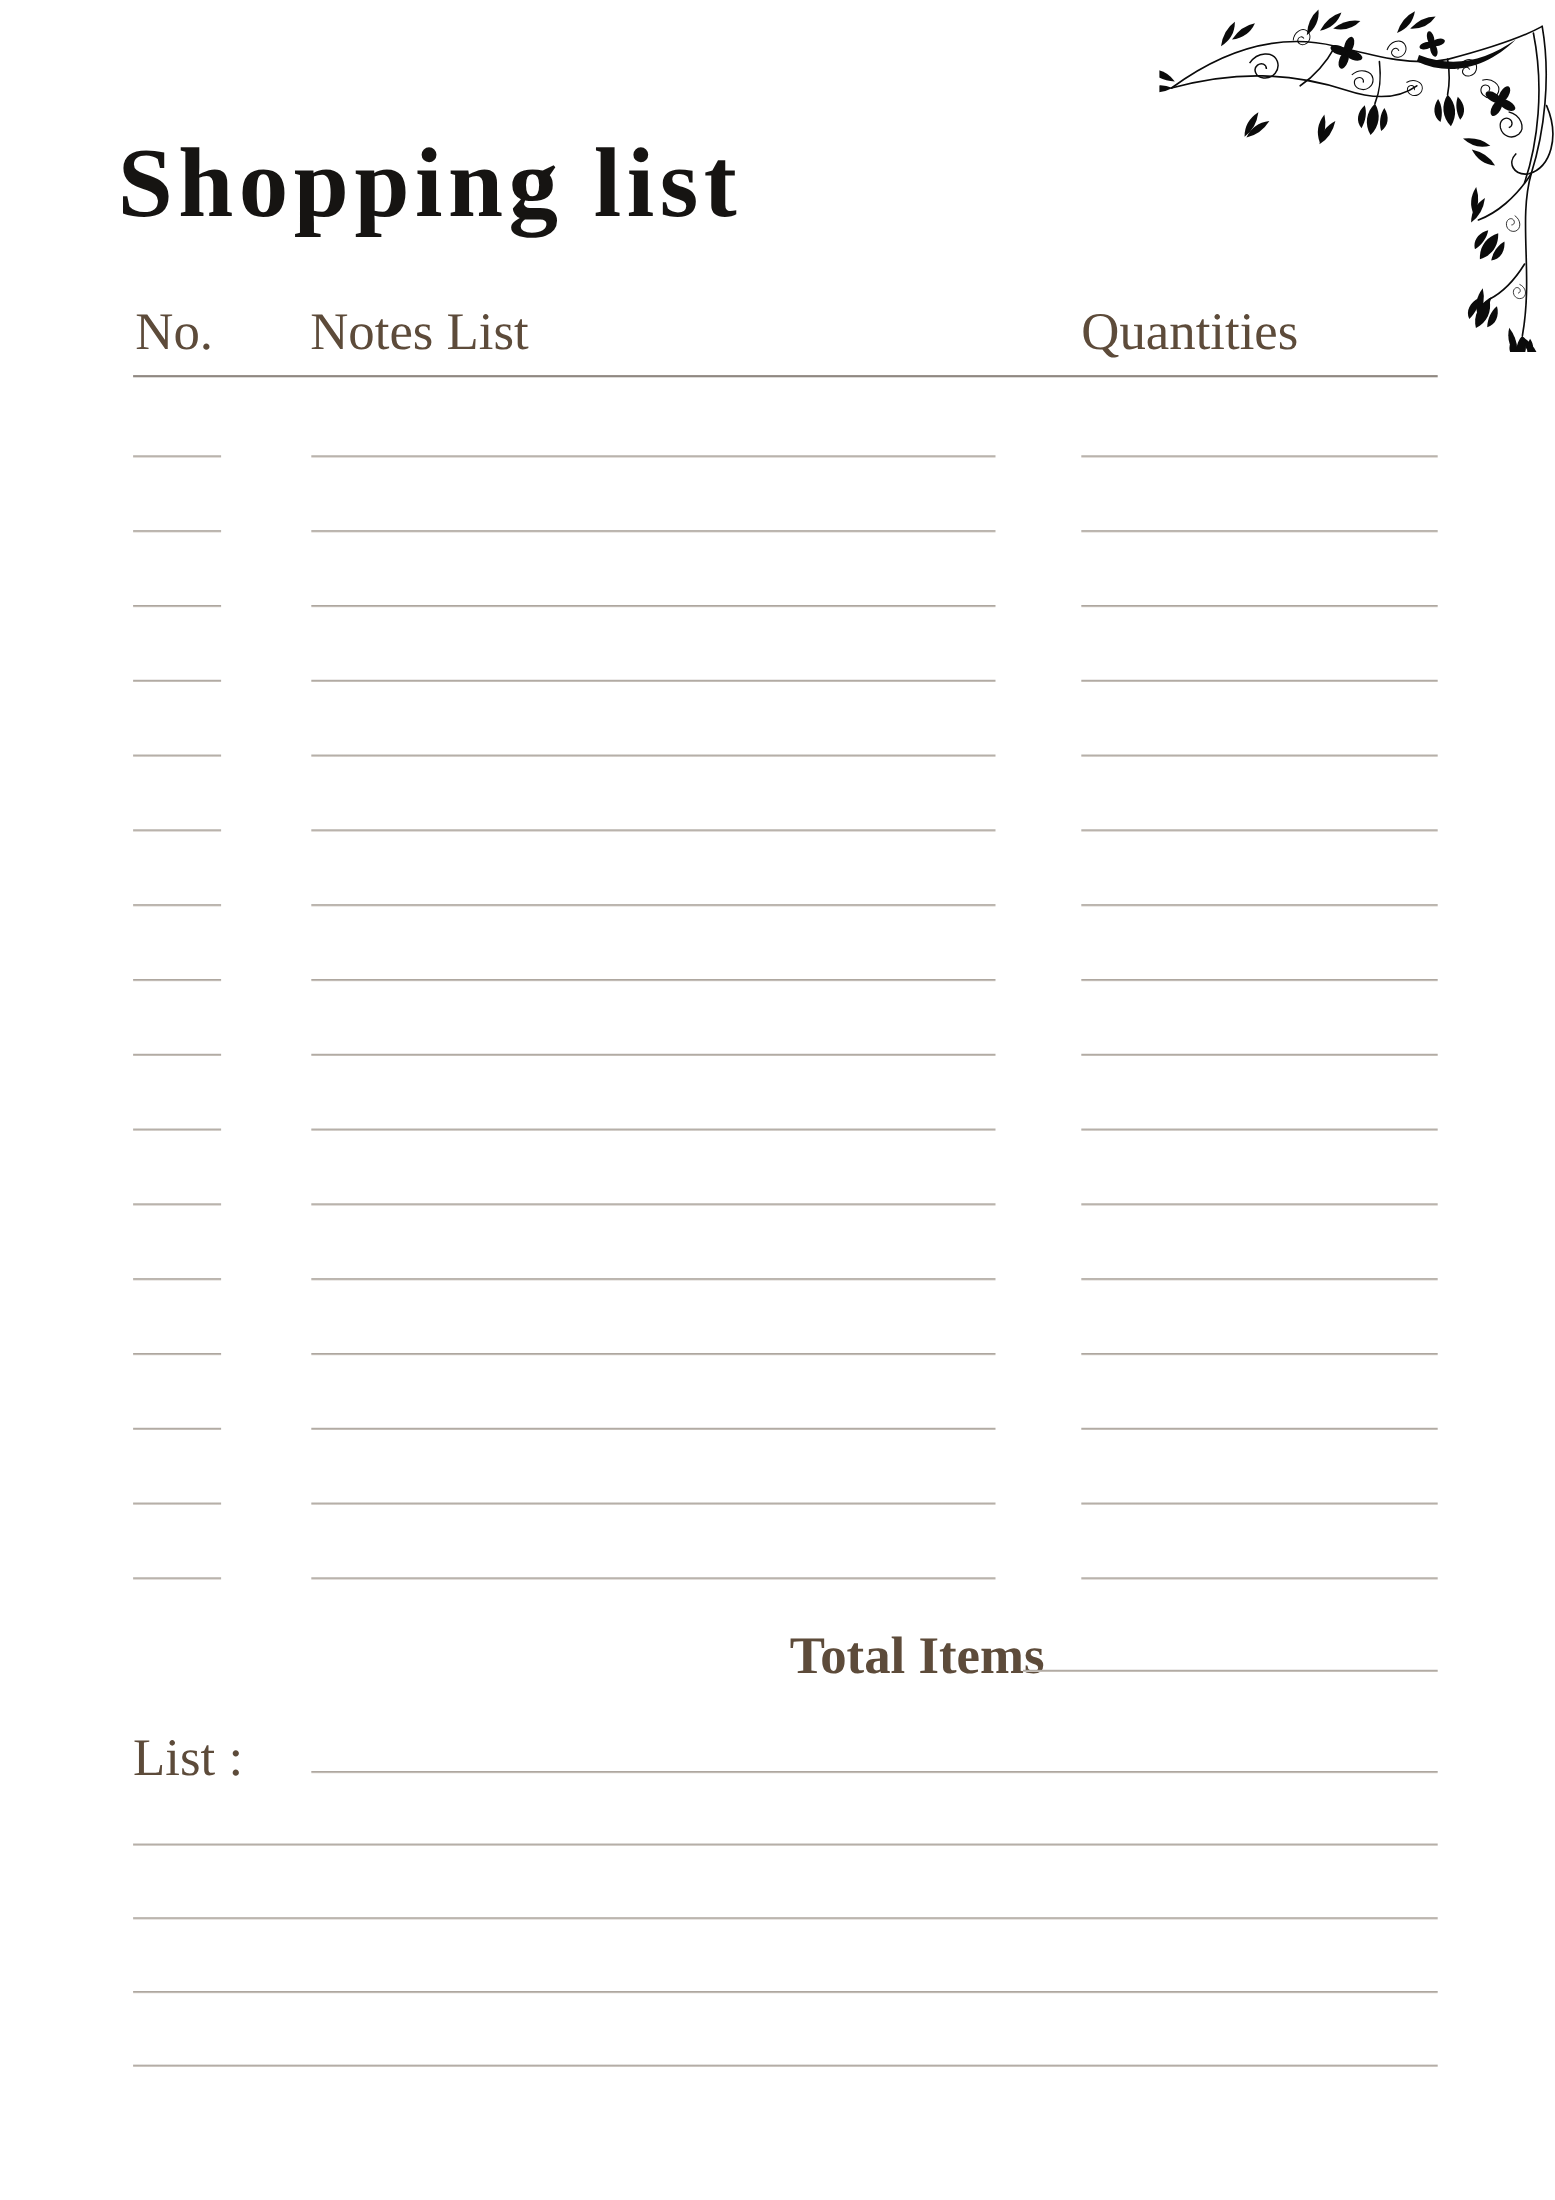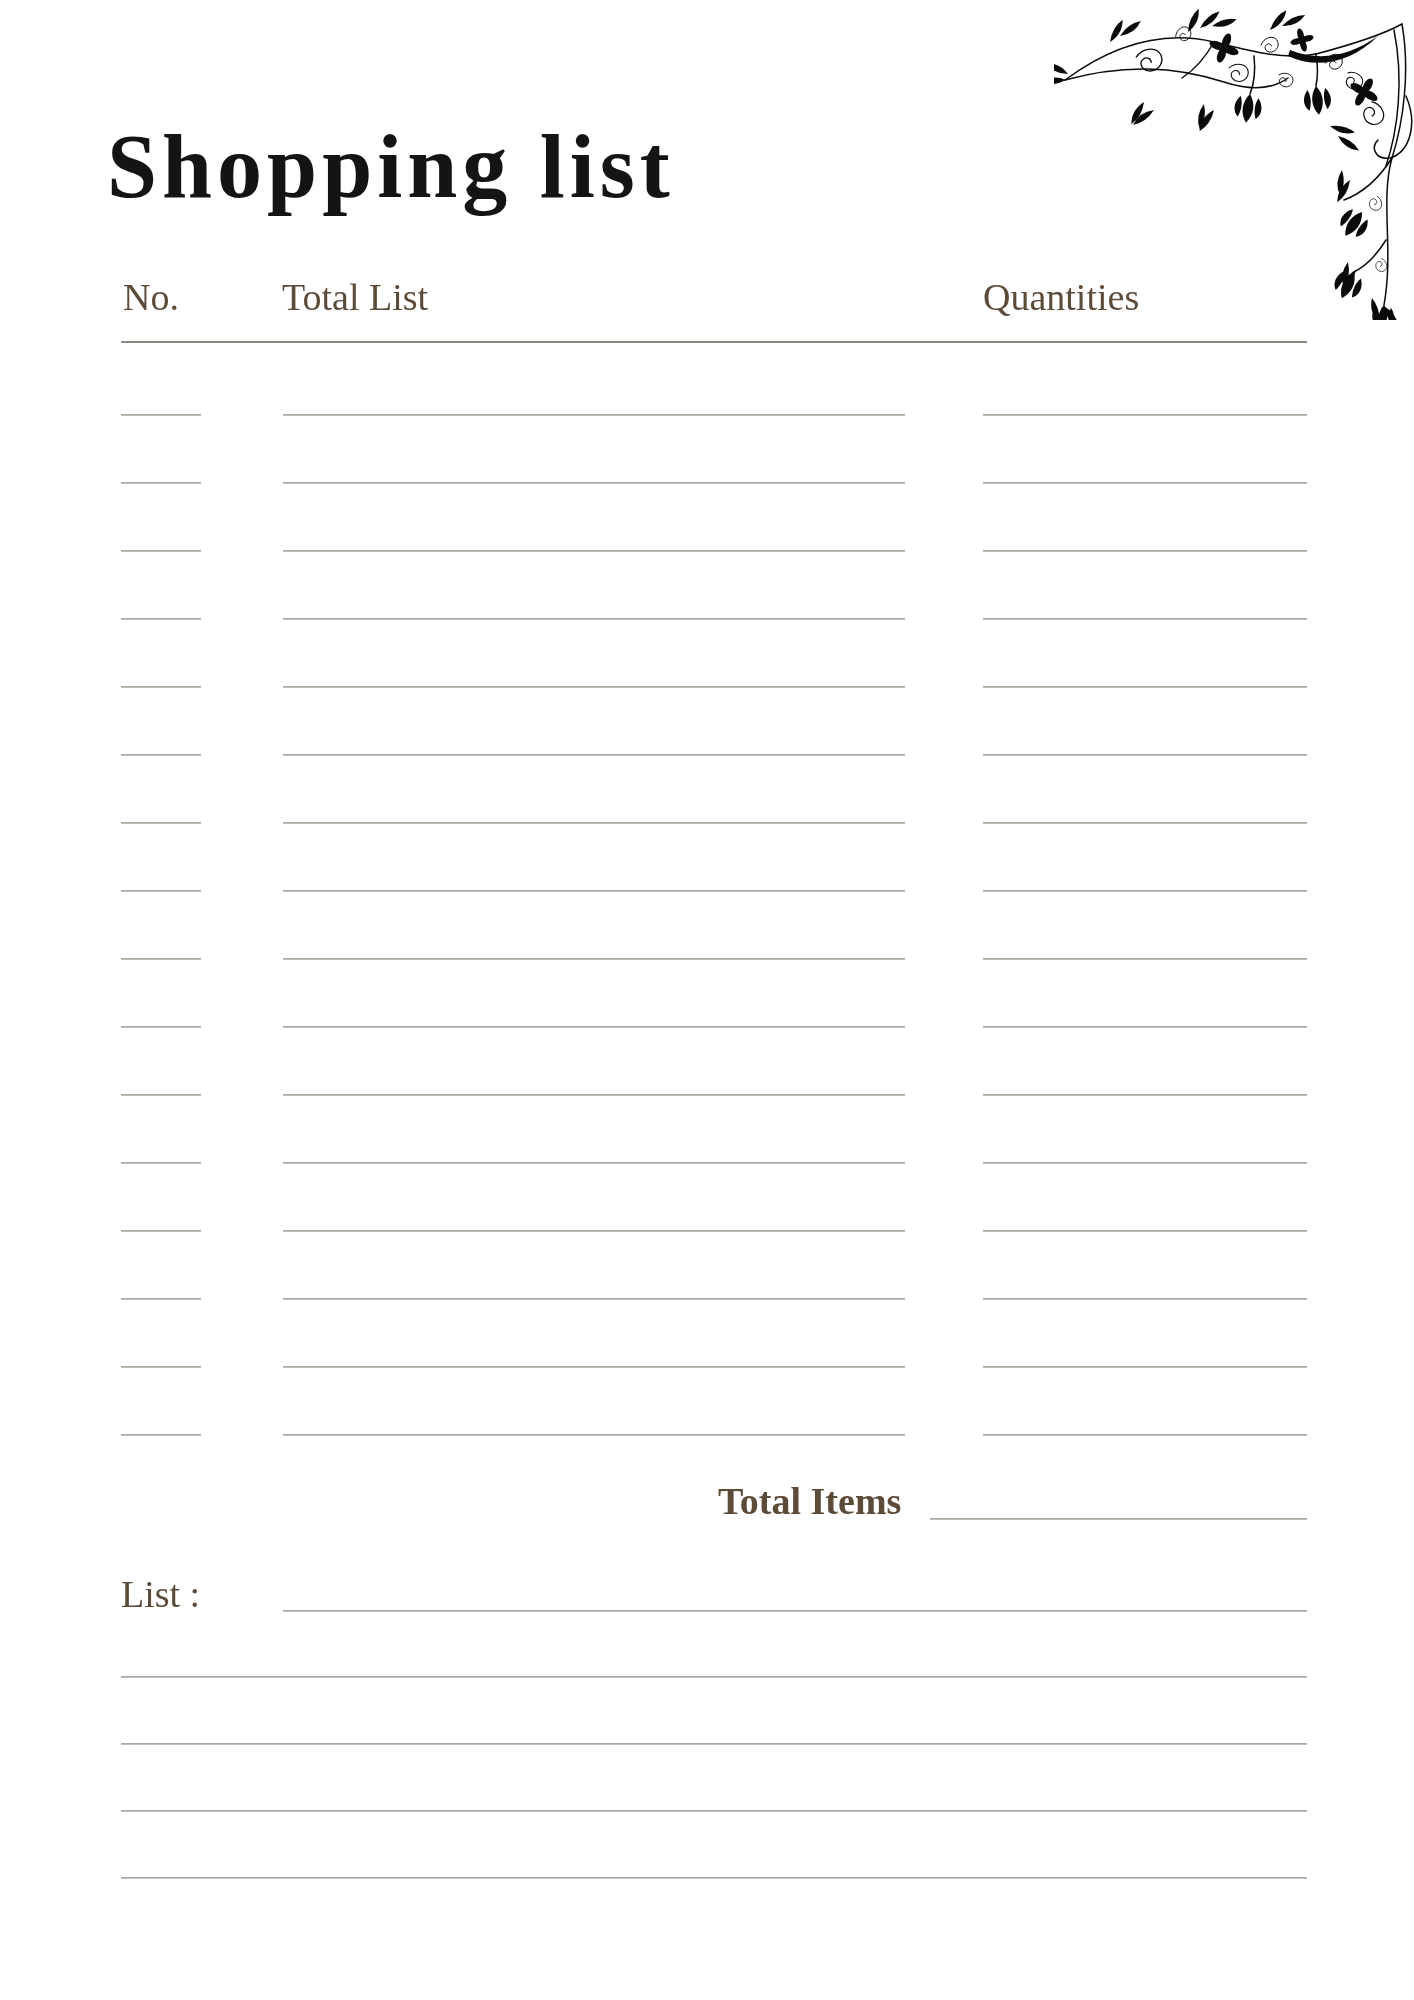--- a/index.html
+++ b/index.html
@@ -14,21 +14,21 @@
   html,body{background:#fff;}
   body{width:1414px;height:2000px;position:relative;font-family:"Liberation Serif","DejaVu Serif",serif;}
   .page{position:absolute;inset:0;width:1414px;height:2000px;background:var(--page-bg);overflow:hidden;}
 
   .title{
     position:absolute;left:107px;top:122px;
     font-size:90px;line-height:1;letter-spacing:5px;
     color:var(--title-color);white-space:nowrap;
   }
   .col-header,.label{
-    position:absolute;font-size:38px;line-height:1;
+    position:absolute;font-size:48px;line-height:1;
     color:var(--heading-color);white-space:nowrap;text-align:center;
   }
   .hdr-no{left:123px;top:278px;}
   .hdr-items{left:282px;top:278px;}
   .hdr-qty{left:983px;top:278px;}
   .total-label{left:718px;top:1482px;font-weight:bold;}
   .notes-label{left:121px;top:1575px;}
 
   .rule{
     position:absolute;left:121px;top:341px;width:1186px;height:2px;
@@ -123,21 +123,21 @@
 
       <use href="#fl" transform="translate(170 48) scale(0.9) rotate(20)"></use>
       <use href="#fl" transform="translate(248 40) scale(0.7) rotate(-15)"></use>
       <use href="#fl" transform="translate(310 92) scale(0.9) rotate(30)"></use>
     </g>
   </svg>
 
   <h1 class="title">Shopping list</h1>
 
   <div class="col-header hdr-no">No.</div>
-  <div class="col-header hdr-items">Total List</div>
+  <div class="col-header hdr-items">Notes List</div>
   <div class="col-header hdr-qty">Quantities</div>
   <div class="rule"></div>
 
   <div>
       <div class="line no-line" style="top: 414px;"></div>
       <div class="line item-line" style="top: 414px;"></div>
       <div class="line qty-line" style="top: 414px;"></div>
       <div class="line no-line" style="top: 482px;"></div>
       <div class="line item-line" style="top: 482px;"></div>
       <div class="line qty-line" style="top: 482px;"></div>

